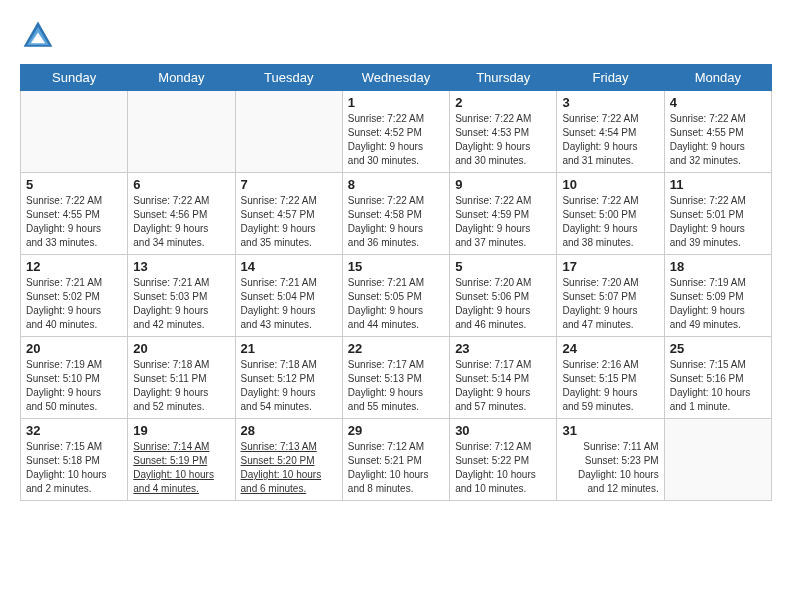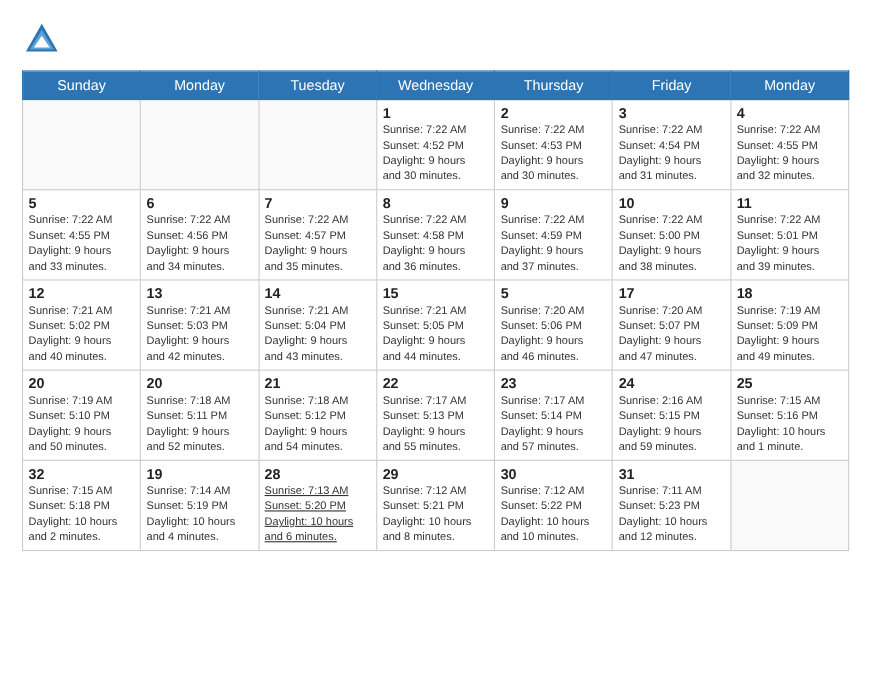--- a/index.html
+++ b/index.html
@@ -312,21 +312,21 @@
         <tr>
           <td>
             <span class="cell-date">32</span>
             <div class="cell-info" style="white-space: pre-line;">Sunrise: 7:15 AM
 Sunset: 5:18 PM
 Daylight: 10 hours
 and 2 minutes.</div>
           </td>
           <td>
             <span class="cell-date">19</span>
-            <div class="cell-info" style="white-space: pre-line;">Sunrise: 7:14 AM
+            <div class="cell-info" style="white-space: pre-line; text-decoration: underline;">Sunrise: 7:14 AM
 Sunset: 5:19 PM
 Daylight: 10 hours
 and 4 minutes.</div>
           </td>
           <td>
             <span class="cell-date">28</span>
             <div class="cell-info" style="white-space: pre-line; text-decoration: underline;">Sunrise: 7:13 AM
 Sunset: 5:20 PM
 Daylight: 10 hours
 and 6 minutes.</div>
@@ -340,21 +340,21 @@
           </td>
           <td>
             <span class="cell-date">30</span>
             <div class="cell-info" style="white-space: pre-line;">Sunrise: 7:12 AM
 Sunset: 5:22 PM
 Daylight: 10 hours
 and 10 minutes.</div>
           </td>
           <td>
             <span class="cell-date">31</span>
-            <div class="cell-info" style="white-space: pre-line;">Sunrise: 7:11 AM
+            <div class="cell-info" style="white-space: pre-line; text-align: right;">Sunrise: 7:11 AM
 Sunset: 5:23 PM
 Daylight: 10 hours
 and 12 minutes.</div>
           </td>
           <td class="empty-cell"></td>
         </tr>
       </tbody>
   </table>
 </div>
 

